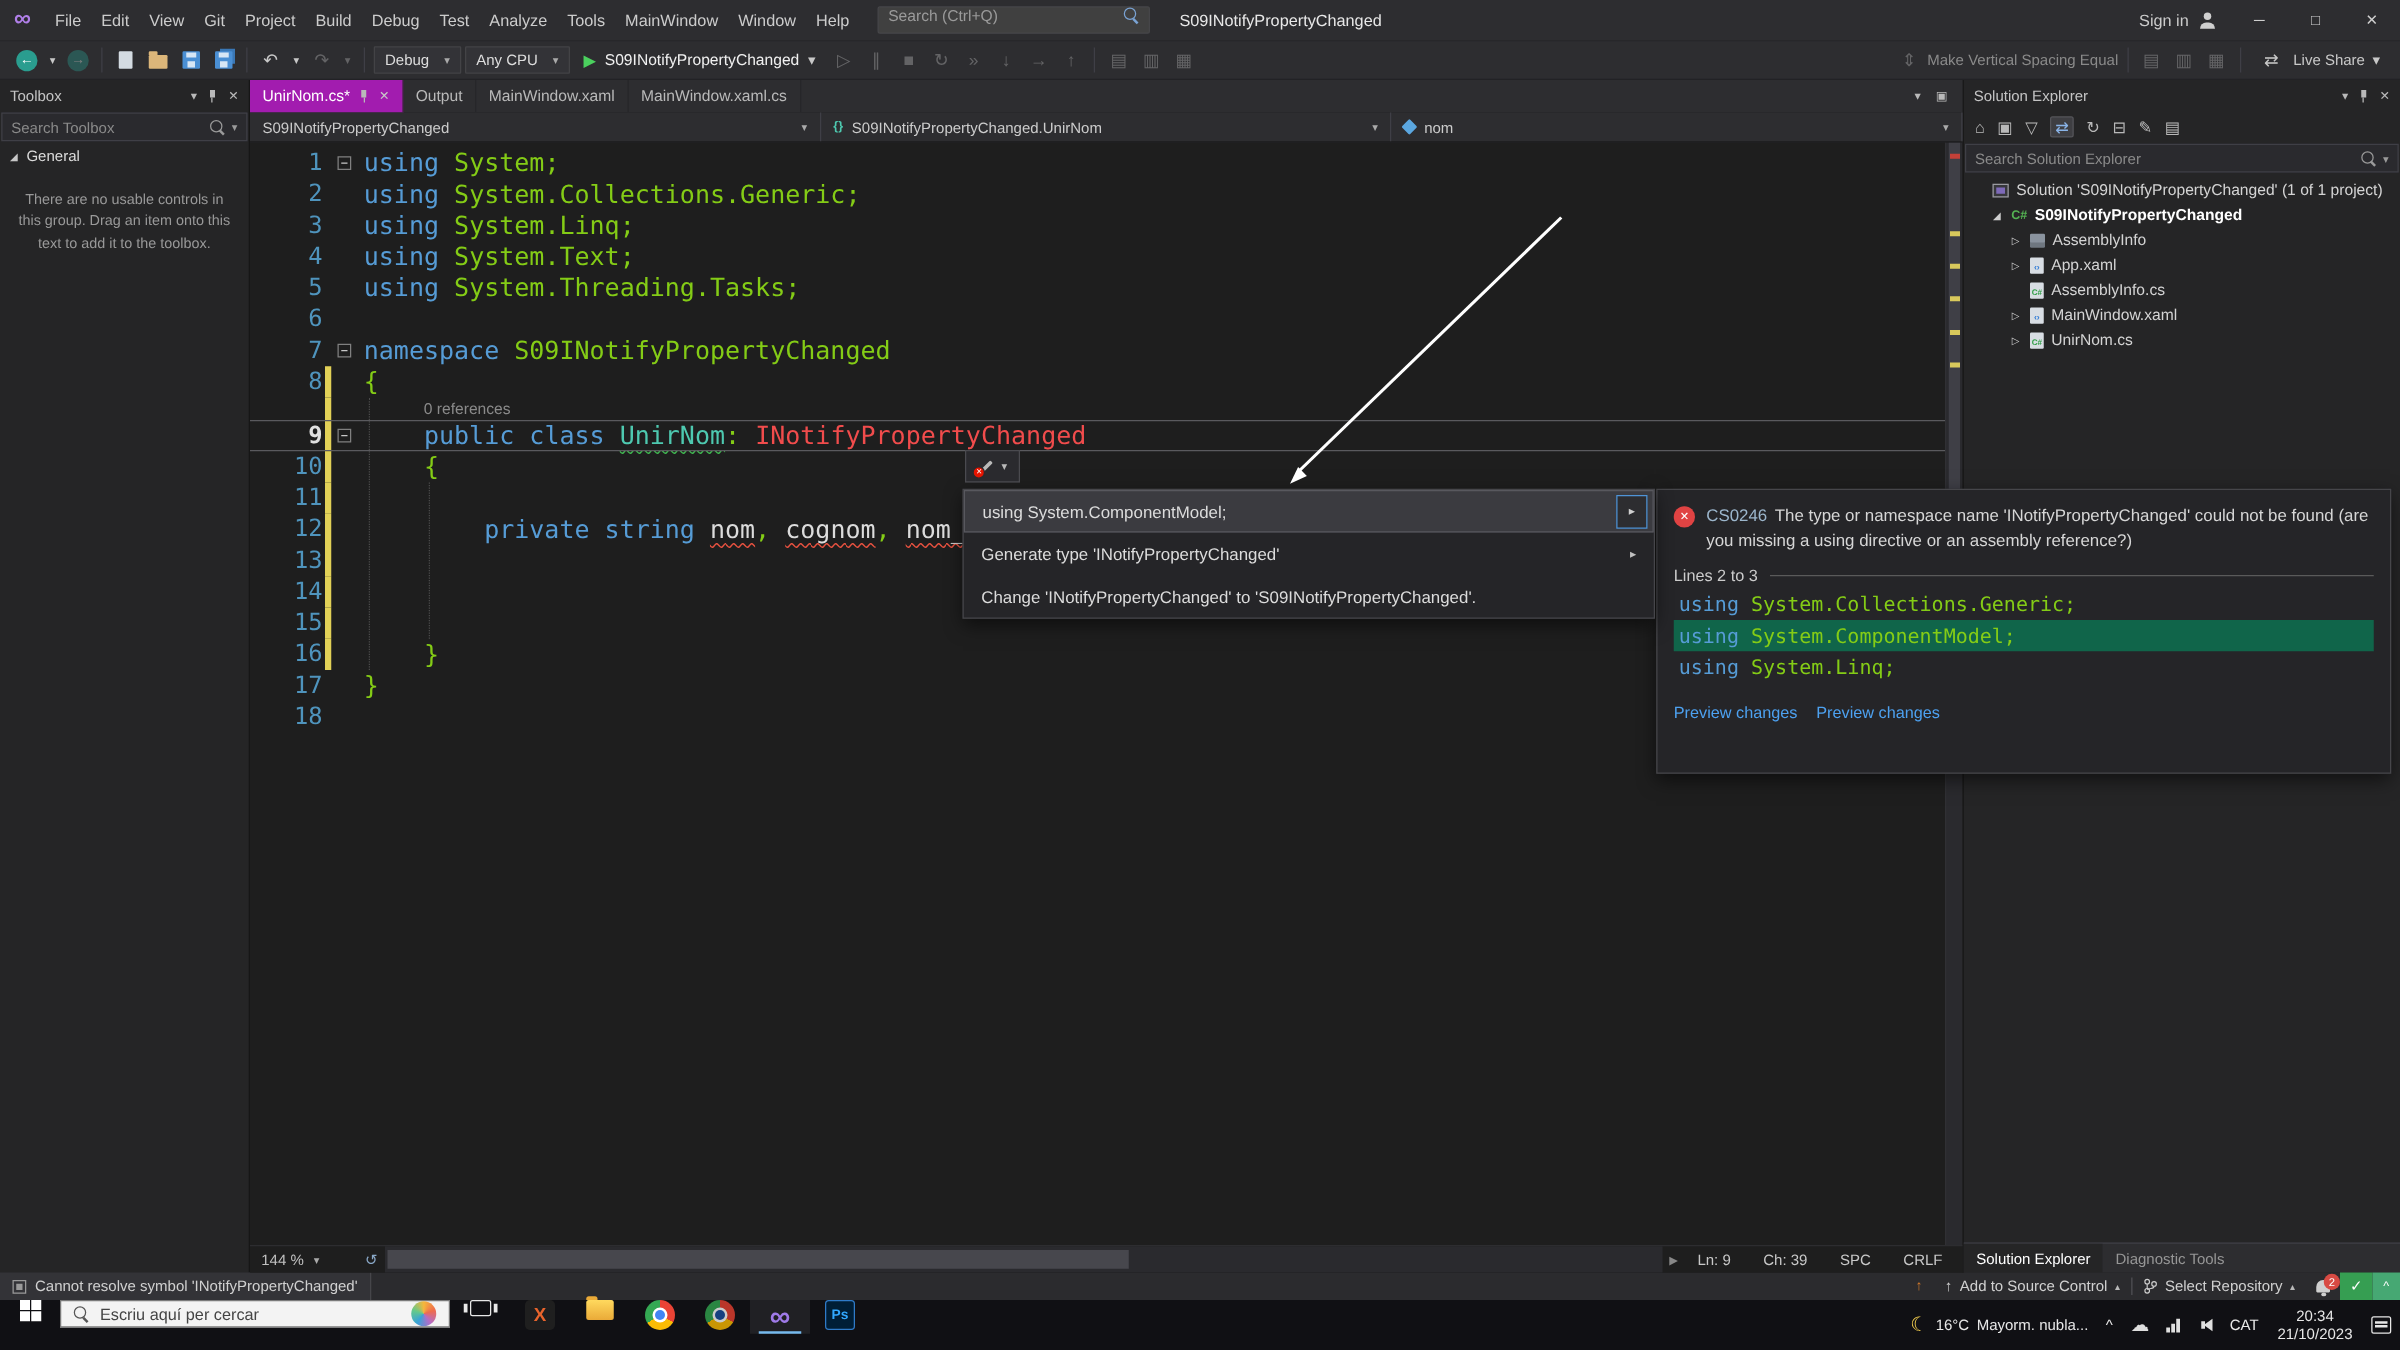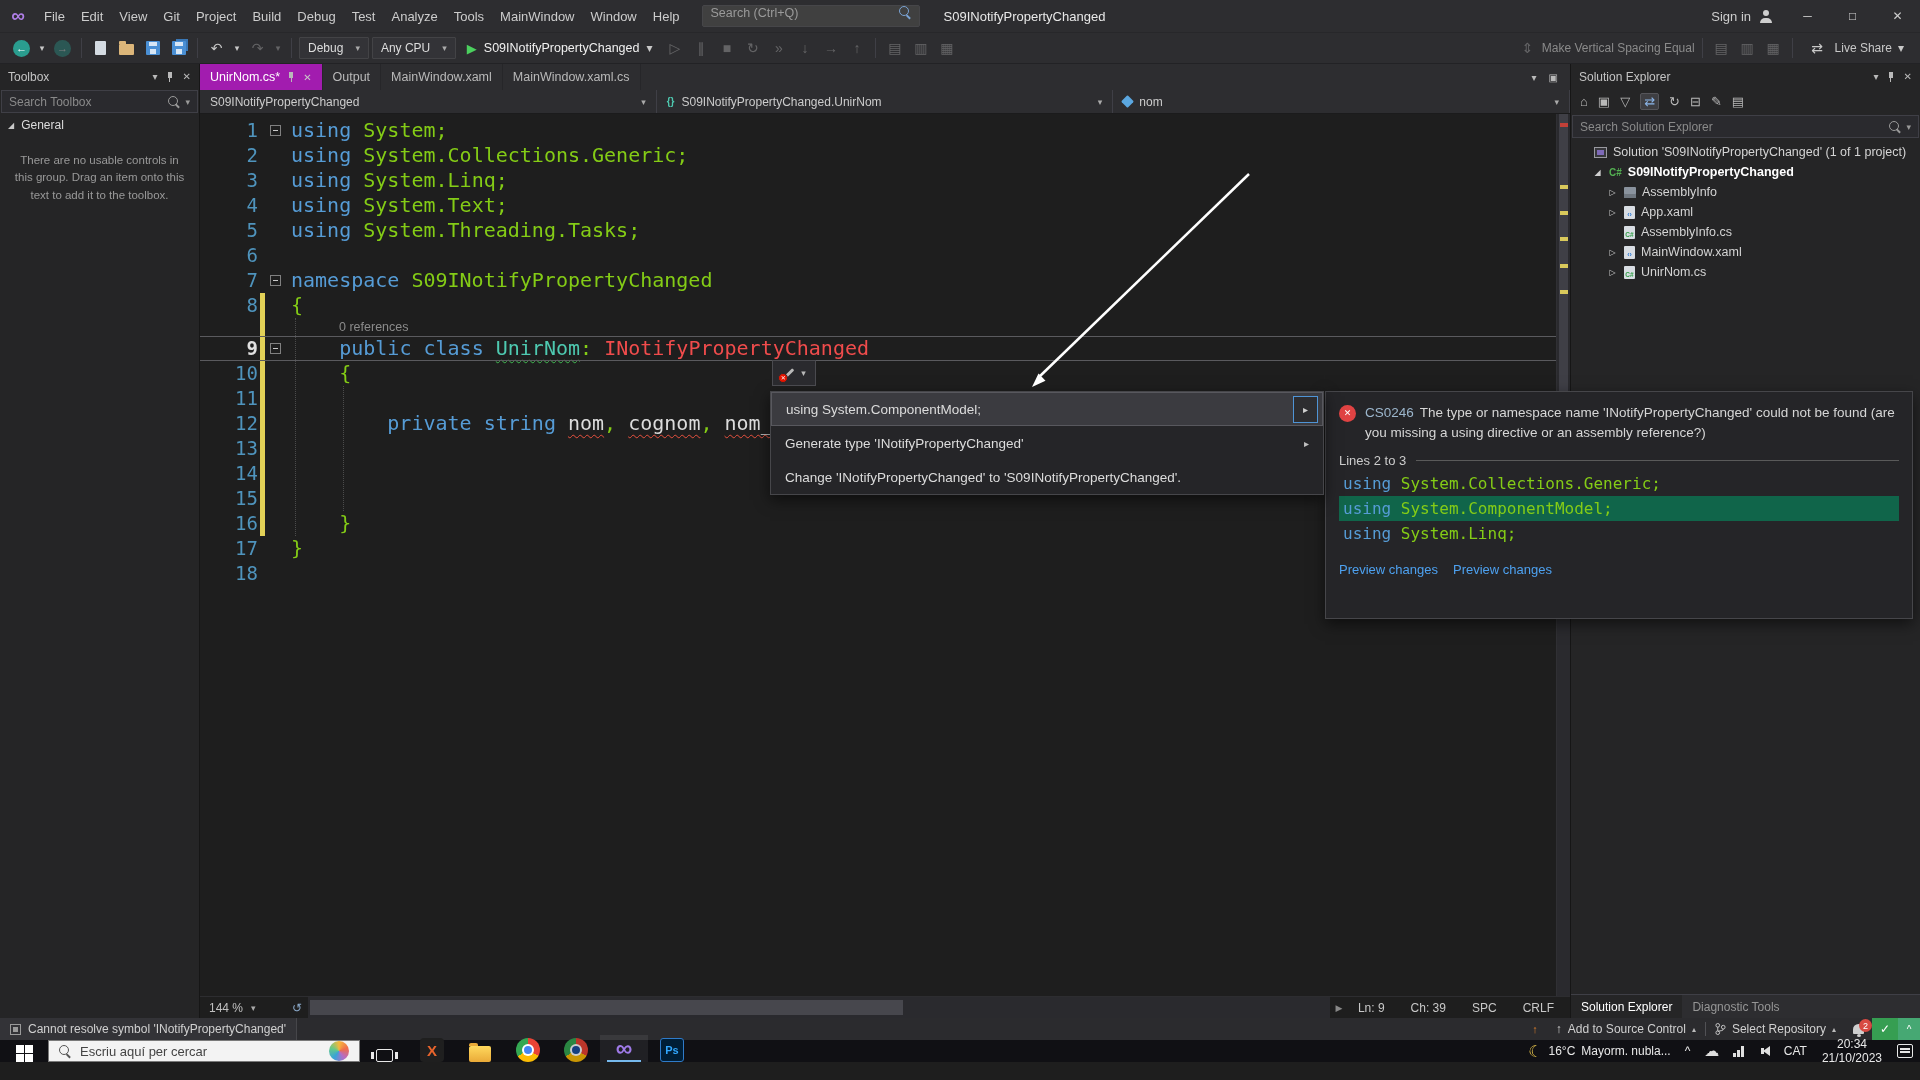--- a/index.html
+++ b/index.html
@@ -146,21 +146,21 @@
   .sb-caret{font-size:8px;color:#b9b9b9}
   .pubico{color:#d97c2b;font-size:11px}
   .bellwrap{position:relative;padding:0 8px;height:100%;display:flex;align-items:center}
   .bellico{width:11px;height:10px;background:#cfcfcf;border-radius:6px 6px 1px 1px;position:relative}
   .bellico::after{content:"";position:absolute;bottom:-3px;left:3.5px;width:4px;height:3px;background:#cfcfcf;border-radius:50%}
   .badge{position:absolute;top:1px;right:0;min-width:13px;height:13px;border-radius:7px;background:#d84a43;color:#fff;font-size:9px;display:flex;align-items:center;justify-content:center;padding:0 2px}
   .sb-check{width:26px;height:100%;background:#369e52;display:flex;align-items:center;justify-content:center;color:#ffffff;font-size:12px}
   .sb-corner{width:22px;height:100%;background:#46a873;display:flex;align-items:center;justify-content:center;color:#ffffff;font-size:10px}
 
   
-  .taskbar{height:22px;background:#101014;display:flex;align-items:flex-end;color:#e8e8e8;font-size:12px}
+  .taskbar{height:40px;background:#101014;display:flex;align-items:flex-start;color:#e8e8e8;font-size:12px}
   .tb-start{width:48px;display:flex;align-items:center;justify-content:center}
   .winlogo{display:grid;grid-template-columns:8px 8px;grid-template-rows:8px 8px;gap:1px}
   .winlogo span{background:#ffffff}
   .tb-search{width:312px;background:#f3f3f3;border:1px solid #7a7a7a;display:flex;align-items:center;gap:9px;padding:0 10px;color:#444444;font-size:13px}
   .tb-search .mag{color:#555555}
   .shl{width:20px;height:20px;border-radius:50%;background:conic-gradient(#f6b73c,#ef6c4d,#b46cc8,#38a3d8,#64c98a,#f6b73c);margin-left:auto;flex:none}
   .tb-app{width:48px;display:flex;align-items:center;justify-content:center;position:relative}
   .tb-app.active{background:rgba(255,255,255,.07)}
   .tb-app.active::after{content:"";position:absolute;bottom:0;left:7px;right:7px;height:2px;background:#76b9ed}
   .tvico{width:17px;height:13px;border:1.5px solid #e8e8e8;border-radius:2px;position:relative}

